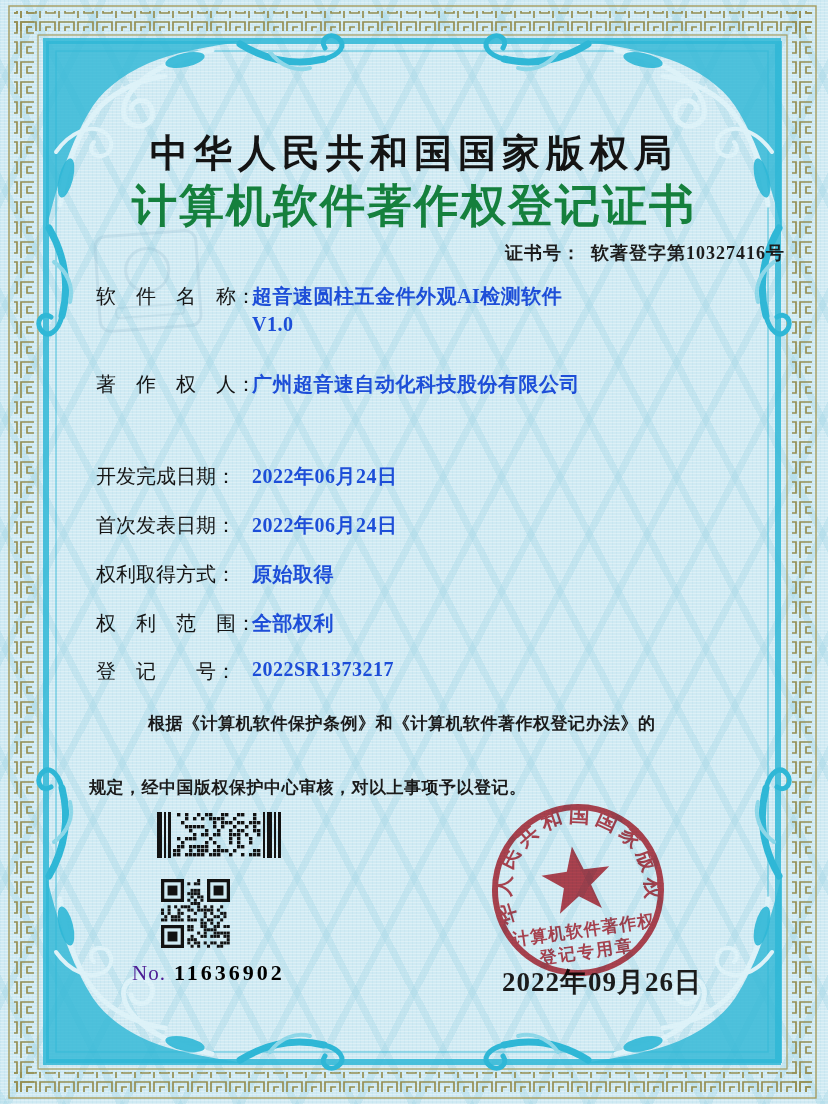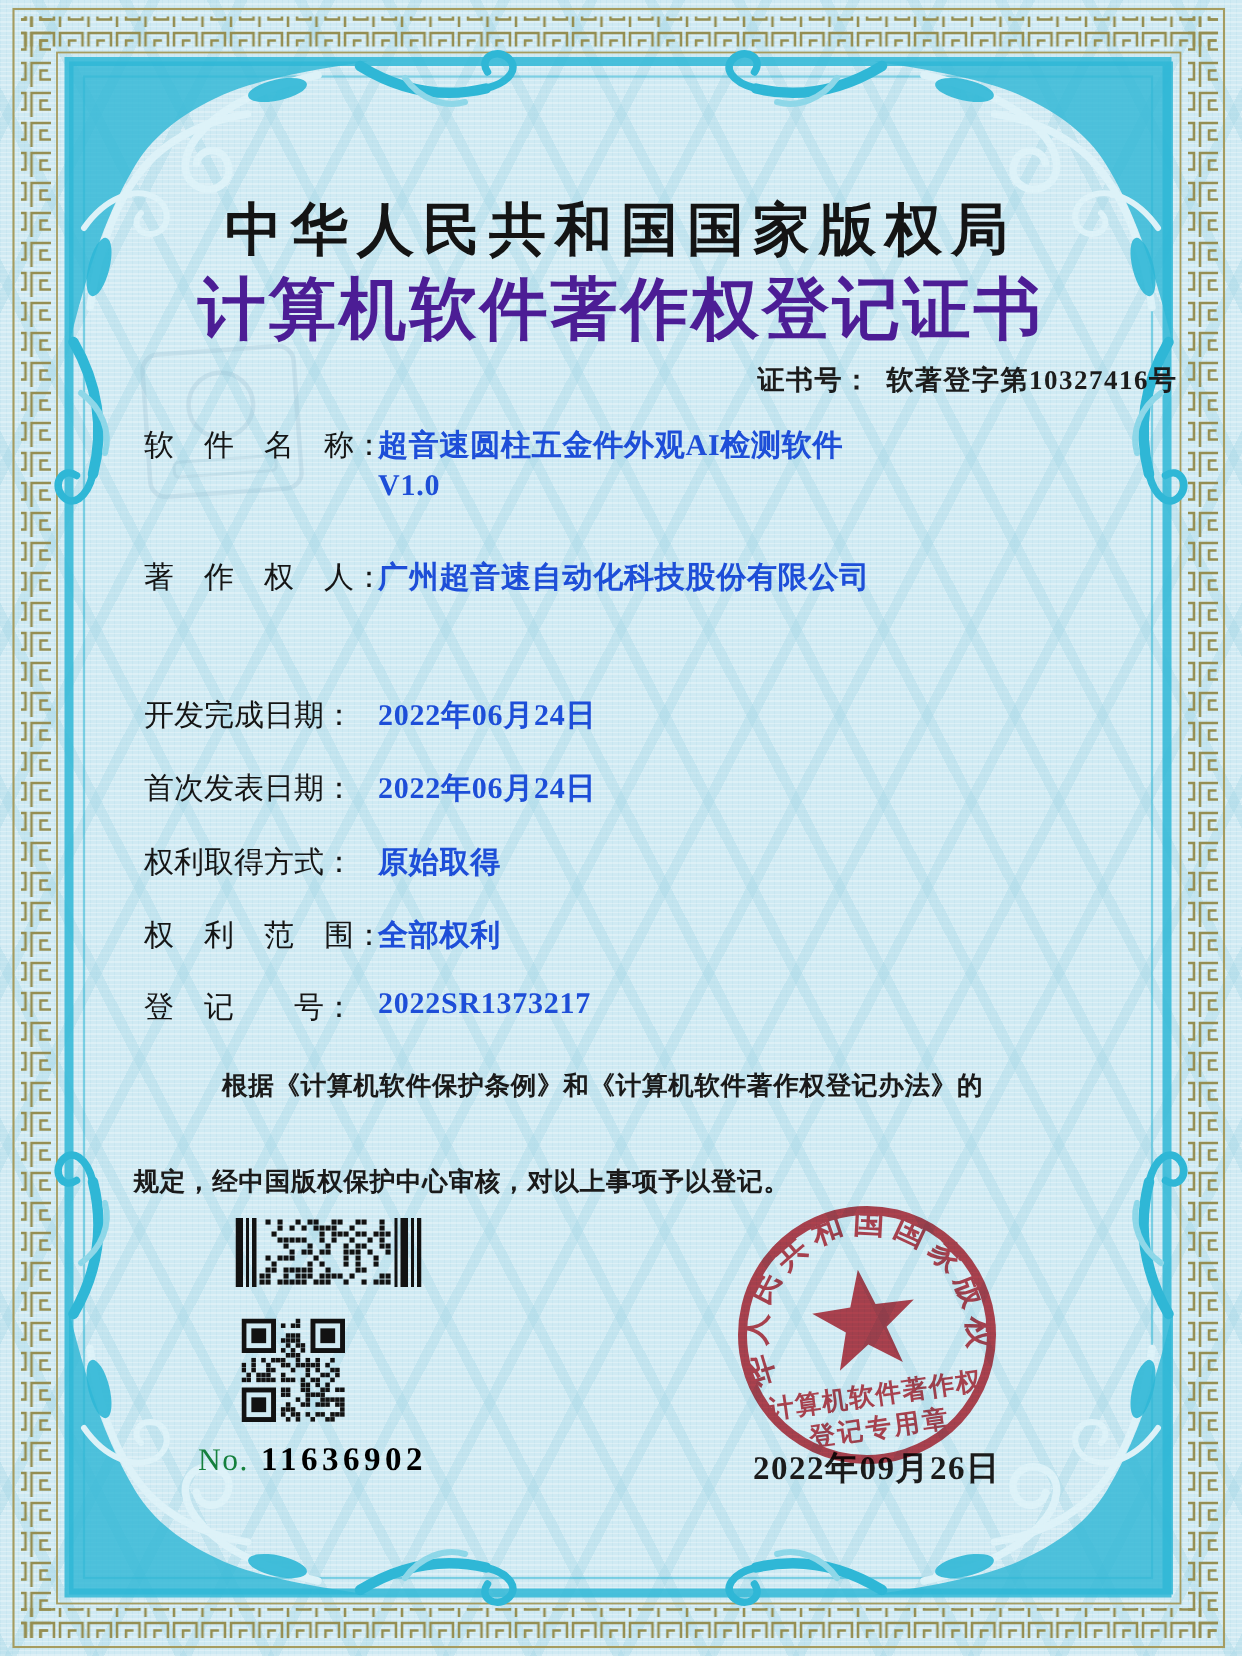--- a/index.html
+++ b/index.html
@@ -24,21 +24,21 @@
   
   .content { position:absolute; inset:0; z-index:2; color:#161616; }
   .issuer-title {
     position:absolute; top:128px; left:0; width:828px;
     text-align:center; font-size:38px; font-weight:700; letter-spacing:6px;
     color:#141414;
   }
   .cert-title {
     position:absolute; top:176px; left:0; width:828px;
     text-align:center; font-size:45px; font-weight:800; letter-spacing:2px;
-    color:#4c1d95;
+    color:#15803d;
   }
   .cert-no {
     position:absolute; top:241px; left:505px;
     font-size:18px; font-weight:700; letter-spacing:1px; color:#1c1c1c;
   }
   .cert-no .val { margin-left:10px; }
   .row { position:absolute; left:0; width:828px; }
   .row .lbl {
     position:absolute; left:96px;
     font-size:20px; font-weight:400; color:#151515; white-space:pre;
@@ -49,25 +49,25 @@
   }
   .statement-line {
     position:absolute; font-size:17px; font-weight:600; color:#1a1a1a; letter-spacing:0.5px;
   }
   #stmt1 { left:148px; top:712px; }
   #stmt2 { left:89px;  top:760px;margin-top:16px; }
   .codes svg { display:block; }
   #barcode-box { position:absolute; left:157px; top:812px; }
   #qr-box      { position:absolute; left:161px; top:879px; }
   .no-line { position:absolute; left:132px; top:960px; }
-  .no-line .no-label { font-size:21px; color:#15803d; letter-spacing:1px; }
+  .no-line .no-label { font-size:21px; color:#4c1d95; letter-spacing:1px; }
   .no-line .no-value { font-size:22px; color:#000000; letter-spacing:3px; margin-left:8px; font-weight:600; }
   .issue-date {
     position:absolute; left:502px; top:964px;
-    font-size:22px; font-weight:700; letter-spacing:1px; color:#1b1b1b;
+    font-size:27px; font-weight:700; letter-spacing:1px; color:#1b1b1b;
   }
   
   .seal { position:absolute; left:458px; top:770px; z-index:3; mix-blend-mode:multiply; opacity:.9; }
   .seal text { font-family:"Liberation Sans","DejaVu Sans",sans-serif; font-weight:700; }
   
   .emboss {
     position:absolute; left:96px; top:232px; width:104px; height:98px; z-index:1;
     border:3px solid rgba(146,186,204,.38); border-radius:12px;
     transform:rotate(-4deg); opacity:.7;
   }

